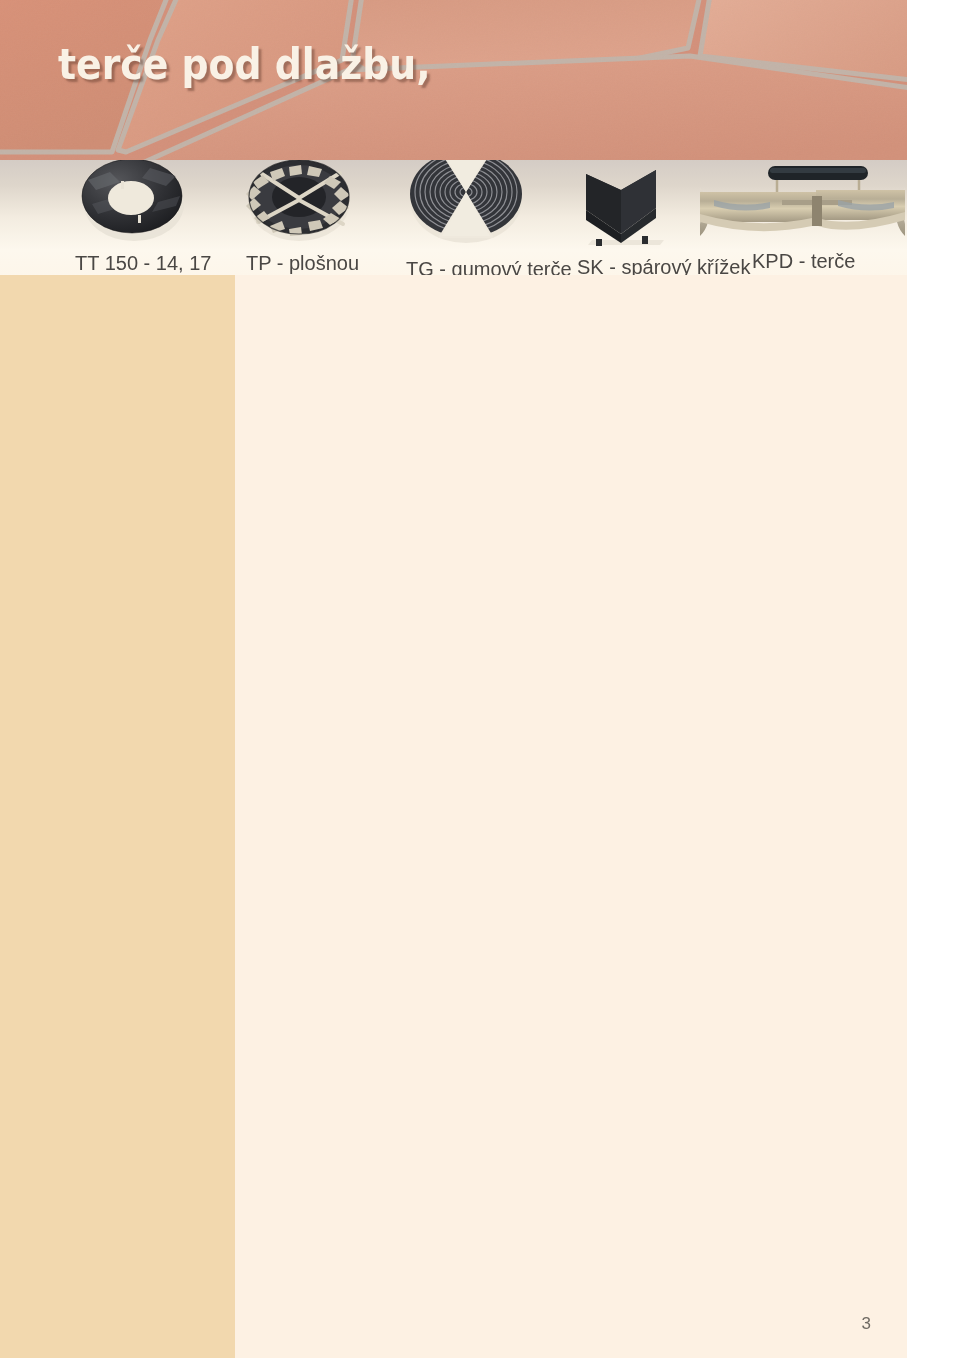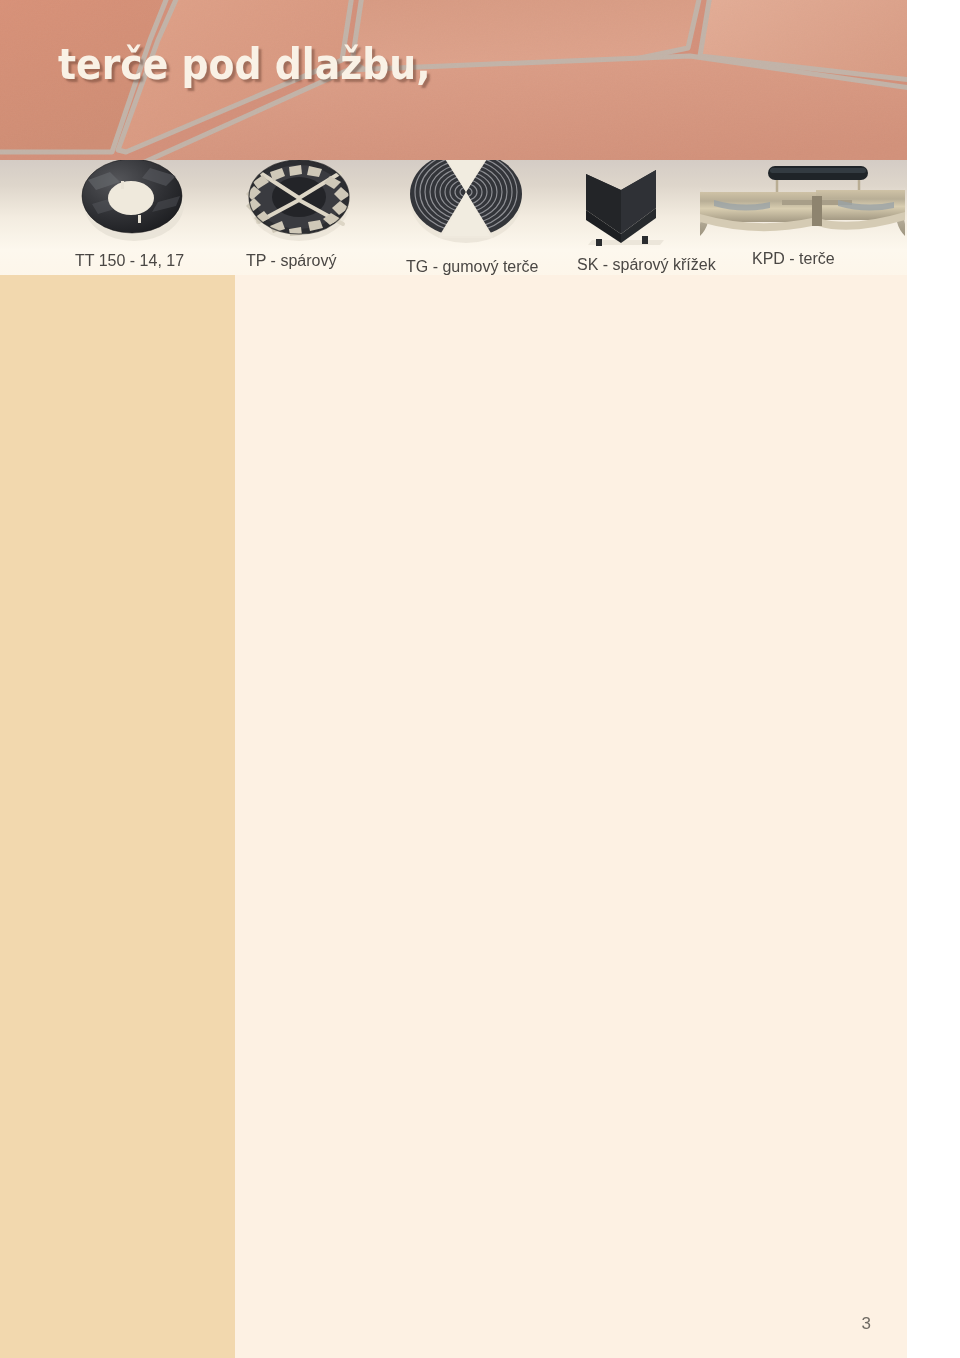--- a/index.html
+++ b/index.html
@@ -12,21 +12,21 @@
   .hero{position:absolute;left:0;top:0;width:960px;height:160px;overflow:hidden;}
   .hero svg{display:block;}
   .hero-title{position:absolute;left:58px;top:43px;width:880px;
      font-family:"DejaVu Sans",sans-serif;font-stretch:condensed;
      font-weight:bold;font-size:42px;line-height:44px;
      color:#f9f1e5;text-shadow:3px 3px 2px rgba(80,45,32,.40);}
 
   
   .photoband{position:absolute;left:0;top:160px;width:960px;height:115px;
      background:linear-gradient(to bottom,#d4ccc5 0%,#ded6cb 22%,#f3ece0 50%,#fdf8ee 78%,#fdf6ea 100%);}
-  .pcap{position:absolute;font-size:16px;color:#4a4744;white-space:nowrap;}
+  .pcap{position:absolute;font-size:20px;color:#4a4744;white-space:nowrap;}
 
   
   .leftcol{position:absolute;left:0;top:275px;width:235px;height:1083px;background:#f2d8ae;}
   .rightcol{position:absolute;left:235px;top:275px;width:725px;height:1083px;background:#fdf1e3;}
 
   .pagenum{position:absolute;right:36px;bottom:24px;font-size:17px;color:#6f6a63;
      font-family:"Liberation Sans",sans-serif;}
 </style>
 </head>
 <body>
@@ -206,21 +206,21 @@
         <path d="M816 30 L905 30 L905 60 L816 60 Z" fill="url(#steel)"></path>
         <path d="M700 62 Q756 78 812 66 L812 58 Q756 70 700 54 Z" fill="#d5cbb4"></path>
         <path d="M905 60 Q850 76 818 66 L818 58 Q850 68 905 52 Z" fill="#d5cbb4"></path>
         <rect x="782" y="40" width="70" height="5" fill="#a89e88"></rect>
         <rect x="812" y="36" width="10" height="30" fill="#8e846f"></rect>
         <path d="M714 40 Q742 48 770 42 L770 48 Q742 54 714 46 Z" fill="#9aa3a6" opacity="0.8"></path>
         <path d="M838 40 Q866 48 894 42 L894 48 Q866 54 838 46 Z" fill="#9aa3a6" opacity="0.8"></path>
       </g>
     </svg>
     <div class="pcap" style="left:75px;top:92px">TT 150 - 14, 17</div>
-    <div class="pcap" style="left:246px;top:92px">TP - spárový</div>
+    <div class="pcap" style="left:246px;top:92px">TP - plošnou</div>
     <div class="pcap" style="left:406px;top:98px">TG - gumový terče</div>
     <div class="pcap" style="left:577px;top:96px">SK - spárový křížek</div>
     <div class="pcap" style="left:752px;top:90px">KPD - terče</div>
   </div>
 
   <div class="leftcol"></div>
   <div class="rightcol"></div>
 
   <div class="pagenum">3</div>
 </div>

